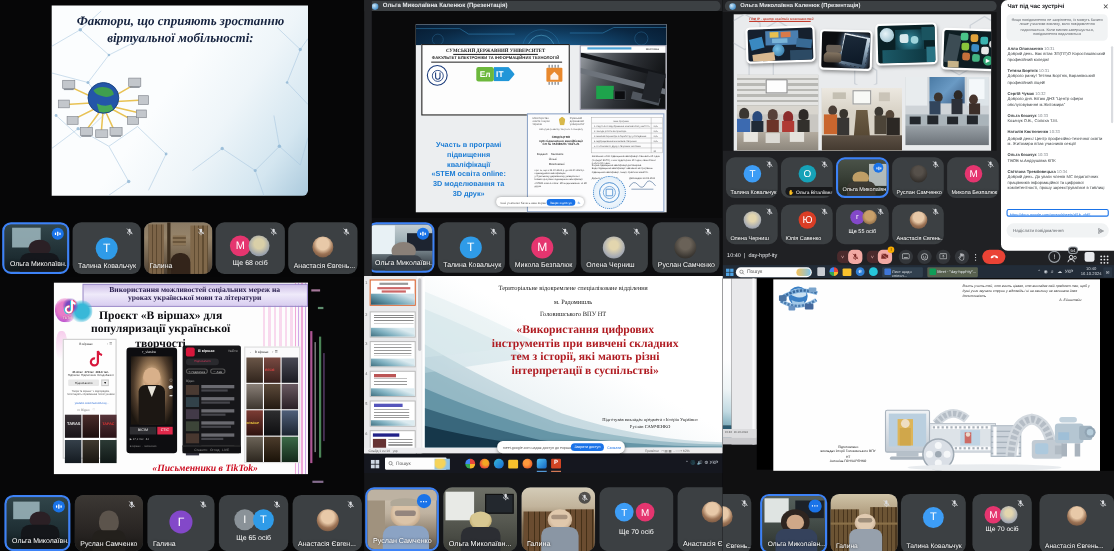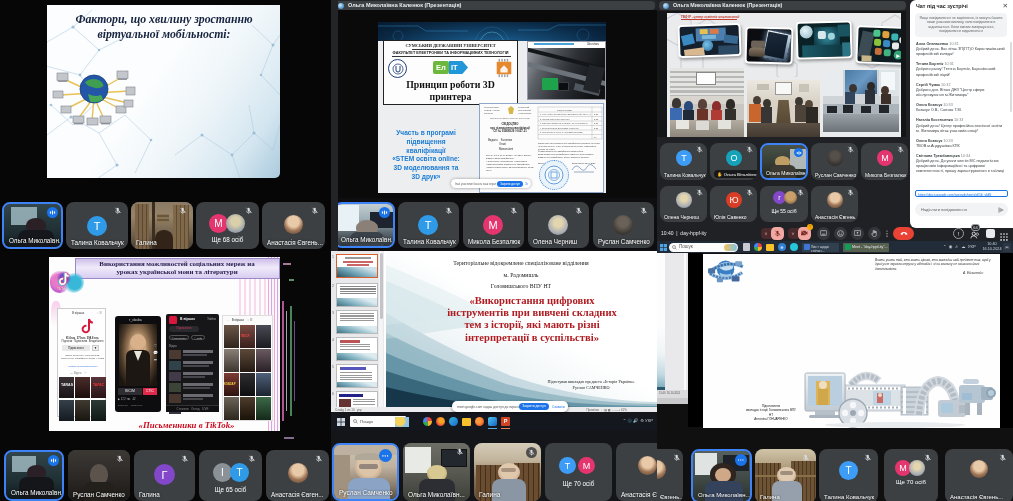--- a/index.html
+++ b/index.html
@@ -31,21 +31,21 @@
           <circle cx="70" cy="160" r="1.6"></circle>
           <circle cx="104" cy="135" r="1.3"></circle>
           <circle cx="155" cy="130" r="1.5"></circle>
           <circle cx="207" cy="128" r="1.6"></circle>
           <circle cx="226" cy="40" r="1.5"></circle>
           <circle cx="214" cy="70" r="1.2"></circle>
           <circle cx="4" cy="100" r="1.3"></circle>
           <circle cx="185" cy="150" r="1.4"></circle>
       </g>
     </svg>
-    <div class="ab srf" style="left:2px;top:7px;width:230px;text-align:center;font-size:11.8px;line-height:14.5px;font-weight:bold;font-style:italic;color:#16233f">Фактори, що хвилину зростанню віртуальної мобільності:</div>
+    <div class="ab srf" style="left:2px;top:7px;width:230px;text-align:center;font-size:11.8px;line-height:14.5px;font-weight:bold;font-style:italic;color:#16233f">Фактори, що сприяють зростанню віртуальної мобільності:</div>
 
     <svg class="ab" style="left:5px;top:62px" width="84" height="60" viewBox="0 0 84 60">
       <g stroke="#e8c254" stroke-width="1.4">
           <path d="M42 26 L12 12 M42 26 L70 10 M42 26 L8 28 M42 26 L78 24 M42 28 L14 42 M42 28 L68 42 M42 30 L26 52 M42 30 L52 52 M42 30 L40 54 M42 28 L76 36"></path>
         </g>
       <circle cx="42" cy="22" r="14" fill="#2456a8"></circle>
       <path d="M33 15 q5 -4 12 -2.5 q6 1.5 6.5 6.5 q-5 3.5 -10 1.5 q-7 -1.5 -8.5 -5.5z" fill="#3f9e4f"></path>
       <path d="M36 27 q7 3.5 13 1 l2.5 5 q-7 4 -13.5 1.5z" fill="#46a856"></path>
       <circle cx="42" cy="22" r="14" fill="none" stroke="#17407e" stroke-width="0.8"></circle>
       <g fill="#c3c7cc" stroke="#82878e" stroke-width="0.6">
@@ -167,21 +167,20 @@
             <rect x="11" y="1" width="1.6" height="3"></rect>
             <rect x="14" y="1" width="1.6" height="3"></rect>
             <rect x="5" y="18" width="1.6" height="3"></rect>
             <rect x="8" y="18" width="1.6" height="3"></rect>
             <rect x="11" y="18" width="1.6" height="3"></rect>
             <rect x="14" y="18" width="1.6" height="3"></rect>
           </g>
           <rect x="3" y="4" width="16" height="14" fill="#e8882d" rx="1"></rect>
           <path d="M7 12 l4 -4 4 4 v4 h-8z" fill="#fff" opacity=".9"></path>
         </svg>
-      <div class="ab srf" style="left:0;top:38px;width:100%;text-align:center;font-weight:bold;font-size:9.8px;line-height:11.5px;color:#111">Принцип роботи 3D<br>принтера</div>
     </div>
 
     <div class="ab" style="left:149px;top:19px;width:79px;height:59px;background:#fff;border:0.5px solid #99a">
       <div class="ab" style="right:6px;top:1px;font-size:2.6px;color:#333">Шостківка</div>
       <div class="ab" style="left:6px;top:1px;width:40px;height:2.4px;background:#4aa3d8"></div>
     </div>
     <div class="ab" style="left:150px;top:26px;width:77px;height:51px;background:linear-gradient(115deg,#9a9ea4 0%,#5c6167 22%,#2c2f34 52%,#101214 85%);overflow:hidden">
       <div class="ab" style="left:-4px;top:10px;width:90px;height:4px;background:#14161a;transform:rotate(14deg)"></div>
       <div class="ab" style="left:-4px;top:24px;width:90px;height:5px;background:#6d737b;transform:rotate(14deg)"></div>
       <div class="ab" style="left:14px;top:30px;width:16px;height:12px;background:#1ea34c"></div>
@@ -655,20 +654,21 @@
       <div class="ab" style="left:6px;top:0px;width:16px;height:16px;background:radial-gradient(circle at 50% 50%,#7a4ac0 0 35%,rgba(122,74,192,0) 65%);border-radius:50%"></div>
       <svg class="ab" style="left:8px;top:2px" width="13" height="15" viewBox="0 0 14 16">
           <path d="M8 1 v9 a3 3 0 1 1 -2.4 -2.9 M8 1 q0.5 2.8 3.5 3.4" fill="none" stroke="#1ed6e0" stroke-width="2.6" transform="translate(-0.5,0.4)"></path>
           <path d="M8 1 v9 a3 3 0 1 1 -2.4 -2.9 M8 1 q0.5 2.8 3.5 3.4" fill="none" stroke="#f23a6a" stroke-width="2.6" transform="translate(0.5,-0.2)"></path>
           <path d="M8 1 v9 a3 3 0 1 1 -2.4 -2.9 M8 1 q0.5 2.8 3.5 3.4" fill="none" stroke="#fff" stroke-width="1.8"></path>
         </svg>
       <div class="ab" style="left:7px;top:17px;font-size:3.2px;color:#fff;text-shadow:0 0 1px #804">TikTok</div>
     </div>
     <div class="ab" style="left:2px;top:44px;width:10px;height:26px;background:linear-gradient(180deg,rgba(240,160,220,.5),rgba(240,160,220,0));border-radius:40%"></div>
 
+    <div class="ab srf" style="left:7px;top:25px;width:180px;text-align:center;font-size:10.6px;line-height:12.4px;font-weight:bold;color:#0c0c10;z-index:6">Проєкт «В віршах» для<br>популяризації української<br>творчості</div>
 
     <div class="ab" style="left:8px;top:51px;width:49px;height:109px;background:#fefefe;border:0.5px solid #ccc">
       <div class="ab" style="left:14px;top:2px;font-size:3px;color:#444">В віршах</div>
       <div class="ab" style="right:3px;top:2px;font-size:3px;color:#666">↑ ☰</div>
       <svg class="ab" style="left:22px;top:9px" width="15" height="17" viewBox="0 0 15 17">
           <path d="M9 1 v10 a3.2 3.2 0 1 1 -2.6 -3.1 M9 1 q0.6 3 3.8 3.7" fill="none" stroke="#d8173c" stroke-width="2"></path>
         </svg>
       <div class="ab" style="left:2px;top:28px;width:45px;text-align:center;font-size:2.6px;color:#333"><b>81.6тис</b>&nbsp; <b>371тис</b>&nbsp; <b>398.8 тис.</b><br>Підписки&nbsp; Підписники&nbsp; Вподобання</div>
       <div class="ab" style="left:4px;top:36px;width:28px;height:6px;background:#e8e8e8;border-radius:1px;font-size:2.8px;text-align:center;line-height:6px;color:#222">Підписатися</div>
       <div class="ab" style="left:34px;top:36px;width:7px;height:6px;background:#eee;border:0.5px solid #ccc;font-size:3px;text-align:center">▼</div>

